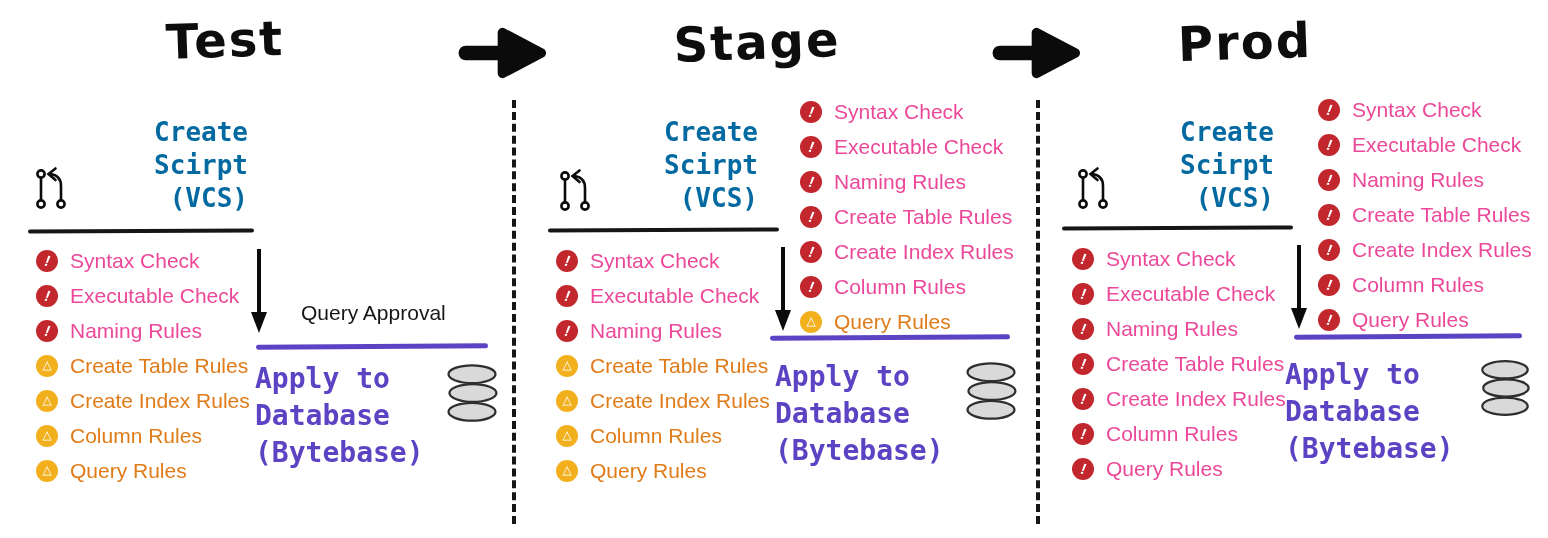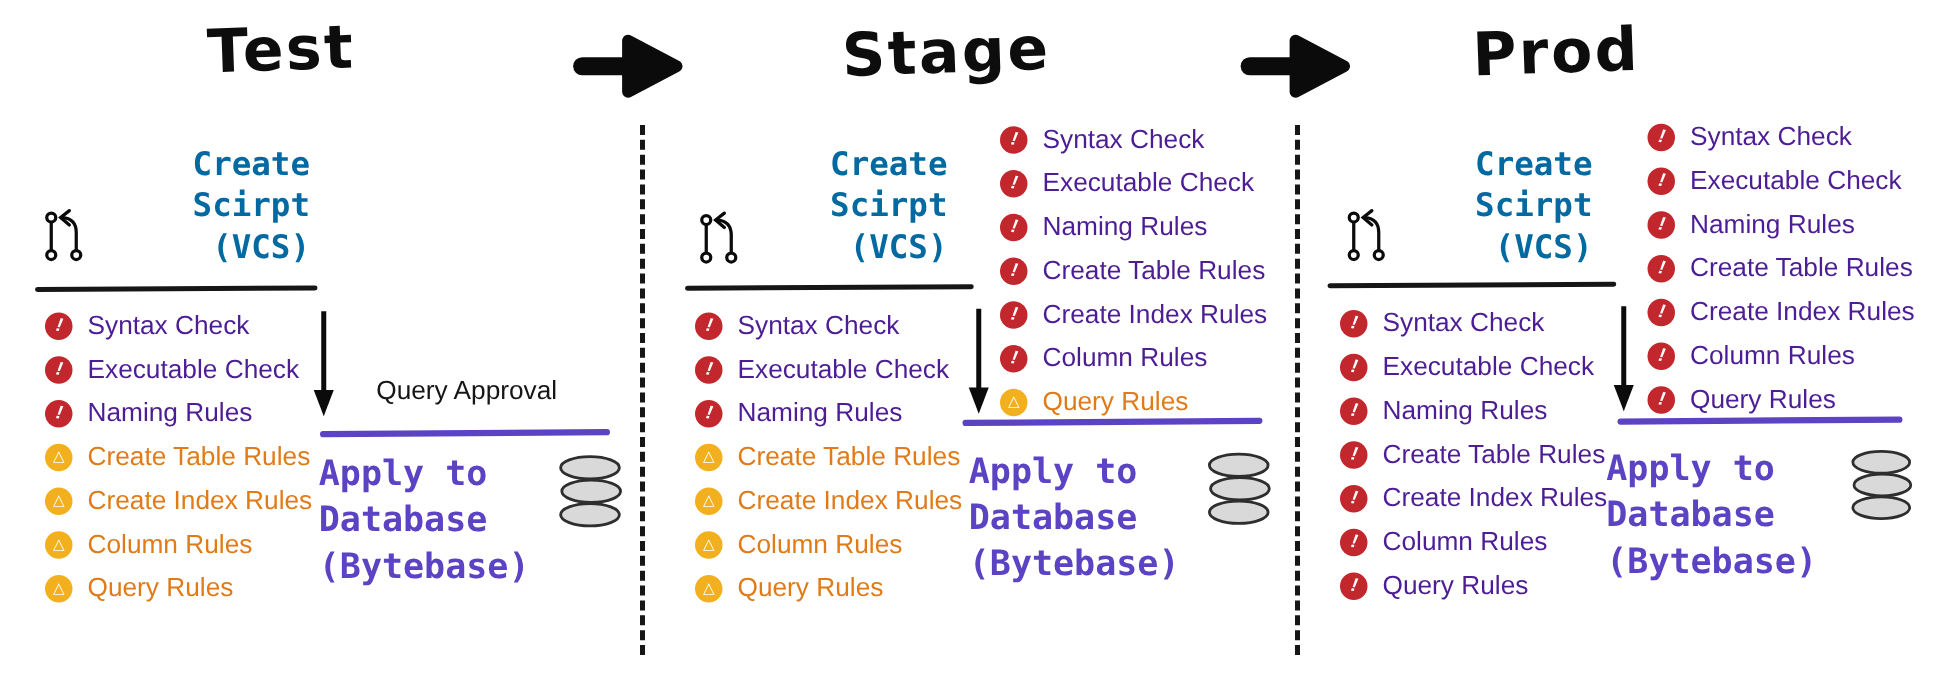--- a/index.html
+++ b/index.html
@@ -23,21 +23,21 @@
   .separator{width:0;height:424px;border-left:4px dashed #161616;}
   
   .check-list{display:flex;flex-direction:column;}
   .check-item{display:flex;align-items:center;height:35px;gap:12px;
     font-size:21px;font-family:"Liberation Sans",sans-serif;}
   .ic{width:22px;height:22px;border-radius:50%;color:#fff;flex:0 0 22px;
     display:flex;align-items:center;justify-content:center;box-sizing:border-box;}
   .ic.err{background:#c1272d;font-weight:700;font-style:italic;font-size:15px;}
   .ic.err span{display:inline-block;transform:rotate(10deg);}
   .ic.warn{background:#f2b01e;font-size:12px;line-height:1;padding-bottom:1px;}
-  .check-item.error .check-label{color:#4c1d95;}
+  .check-item.error .check-label{color:#ec4899;}
   .check-item.warning .check-label{color:#e07b18;}
   
   .apply-label{
     font-family:"DejaVu Sans Mono",monospace;font-weight:700;font-size:28px;
     line-height:37px;white-space:pre-line;text-align:left;color:#5b43c4;
   }
   .skip-label{font-size:21px;color:#161616;}
   svg{display:block;}
 </style>
 </head>

